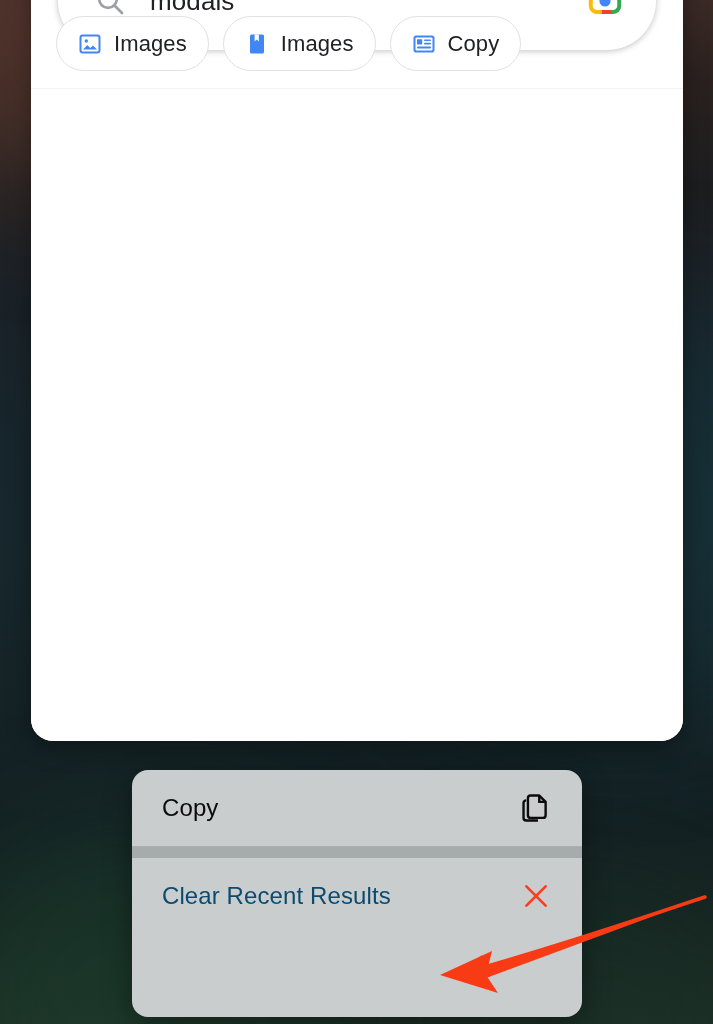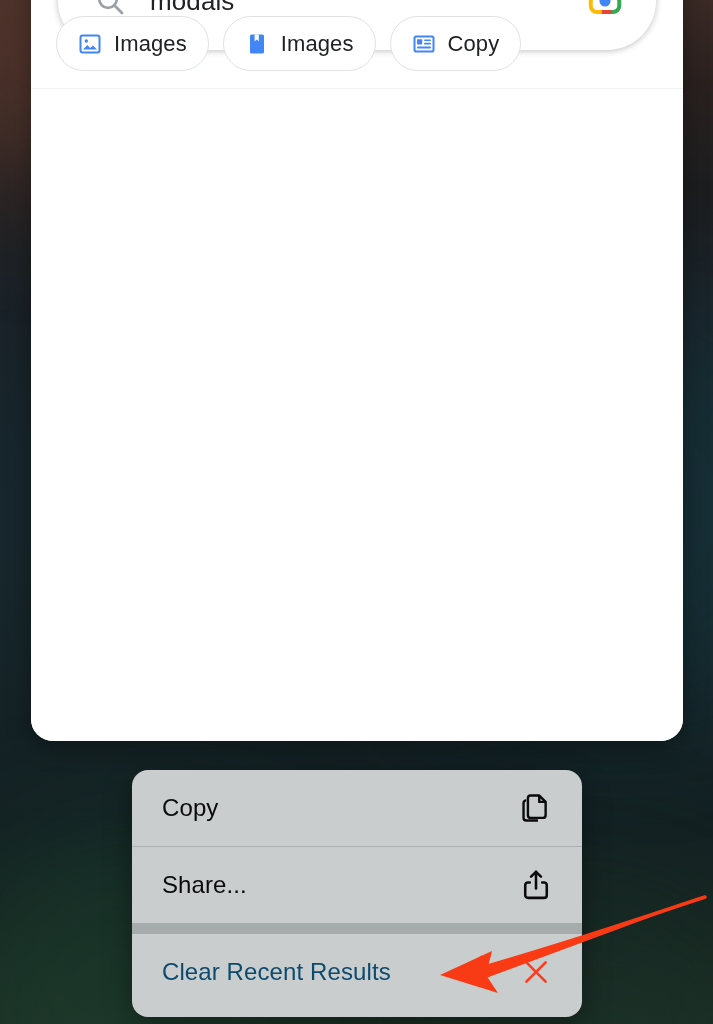--- a/index.html
+++ b/index.html
@@ -226,30 +226,20 @@
       <svg viewBox="0 0 24 24" width="34" height="34" fill="none" stroke="#0b0b0c" stroke-width="1.7" stroke-linejoin="round">
         <path d="M8.2 3.2h6.1l4.5 4.5v9.4a1.9 1.9 0 0 1-1.9 1.9H8.2a1.9 1.9 0 0 1-1.9-1.9V5.1a1.9 1.9 0 0 1 1.9-1.9z"></path>
         <path d="M14.3 3.2v4.5h4.5"></path>
         <path d="M5.1 6.6A1.9 1.9 0 0 0 3.2 8.5v10.4a1.9 1.9 0 0 0 1.9 1.9h8.3"></path>
       </svg>
     </span>
   </div>
 
   <div class="menu-sep"></div>
 
-  <div class="menu-item">
-    <span class="menu-label">Share...</span>
-    <span class="menu-ico">
-      <svg viewBox="0 0 24 24" width="34" height="34" fill="none" stroke="#0b0b0c" stroke-width="1.8" stroke-linecap="round" stroke-linejoin="round">
-        <path d="M7.6 10.2H6.3a1.9 1.9 0 0 0-1.9 1.9v7.1a1.9 1.9 0 0 0 1.9 1.9h11.4a1.9 1.9 0 0 0 1.9-1.9v-7.1a1.9 1.9 0 0 0-1.9-1.9h-1.3"></path>
-        <line x1="12" y1="2.7" x2="12" y2="14.4"></line>
-        <path d="M8.5 6.1L12 2.7l3.5 3.4"></path>
-      </svg>
-    </span>
-  </div>
 
   <div class="menu-sep thick"></div>
 
   <div class="menu-item destructive">
     <span class="menu-label">Clear Recent Results</span>
     <span class="menu-ico">
       <svg viewBox="0 0 24 24" width="34" height="34" fill="none" stroke="#fc3d21" stroke-width="1.9" stroke-linecap="round">
         <line x1="5.2" y1="5.2" x2="18.8" y2="18.8"></line>
         <line x1="18.8" y1="5.2" x2="5.2" y2="18.8"></line>
       </svg>

